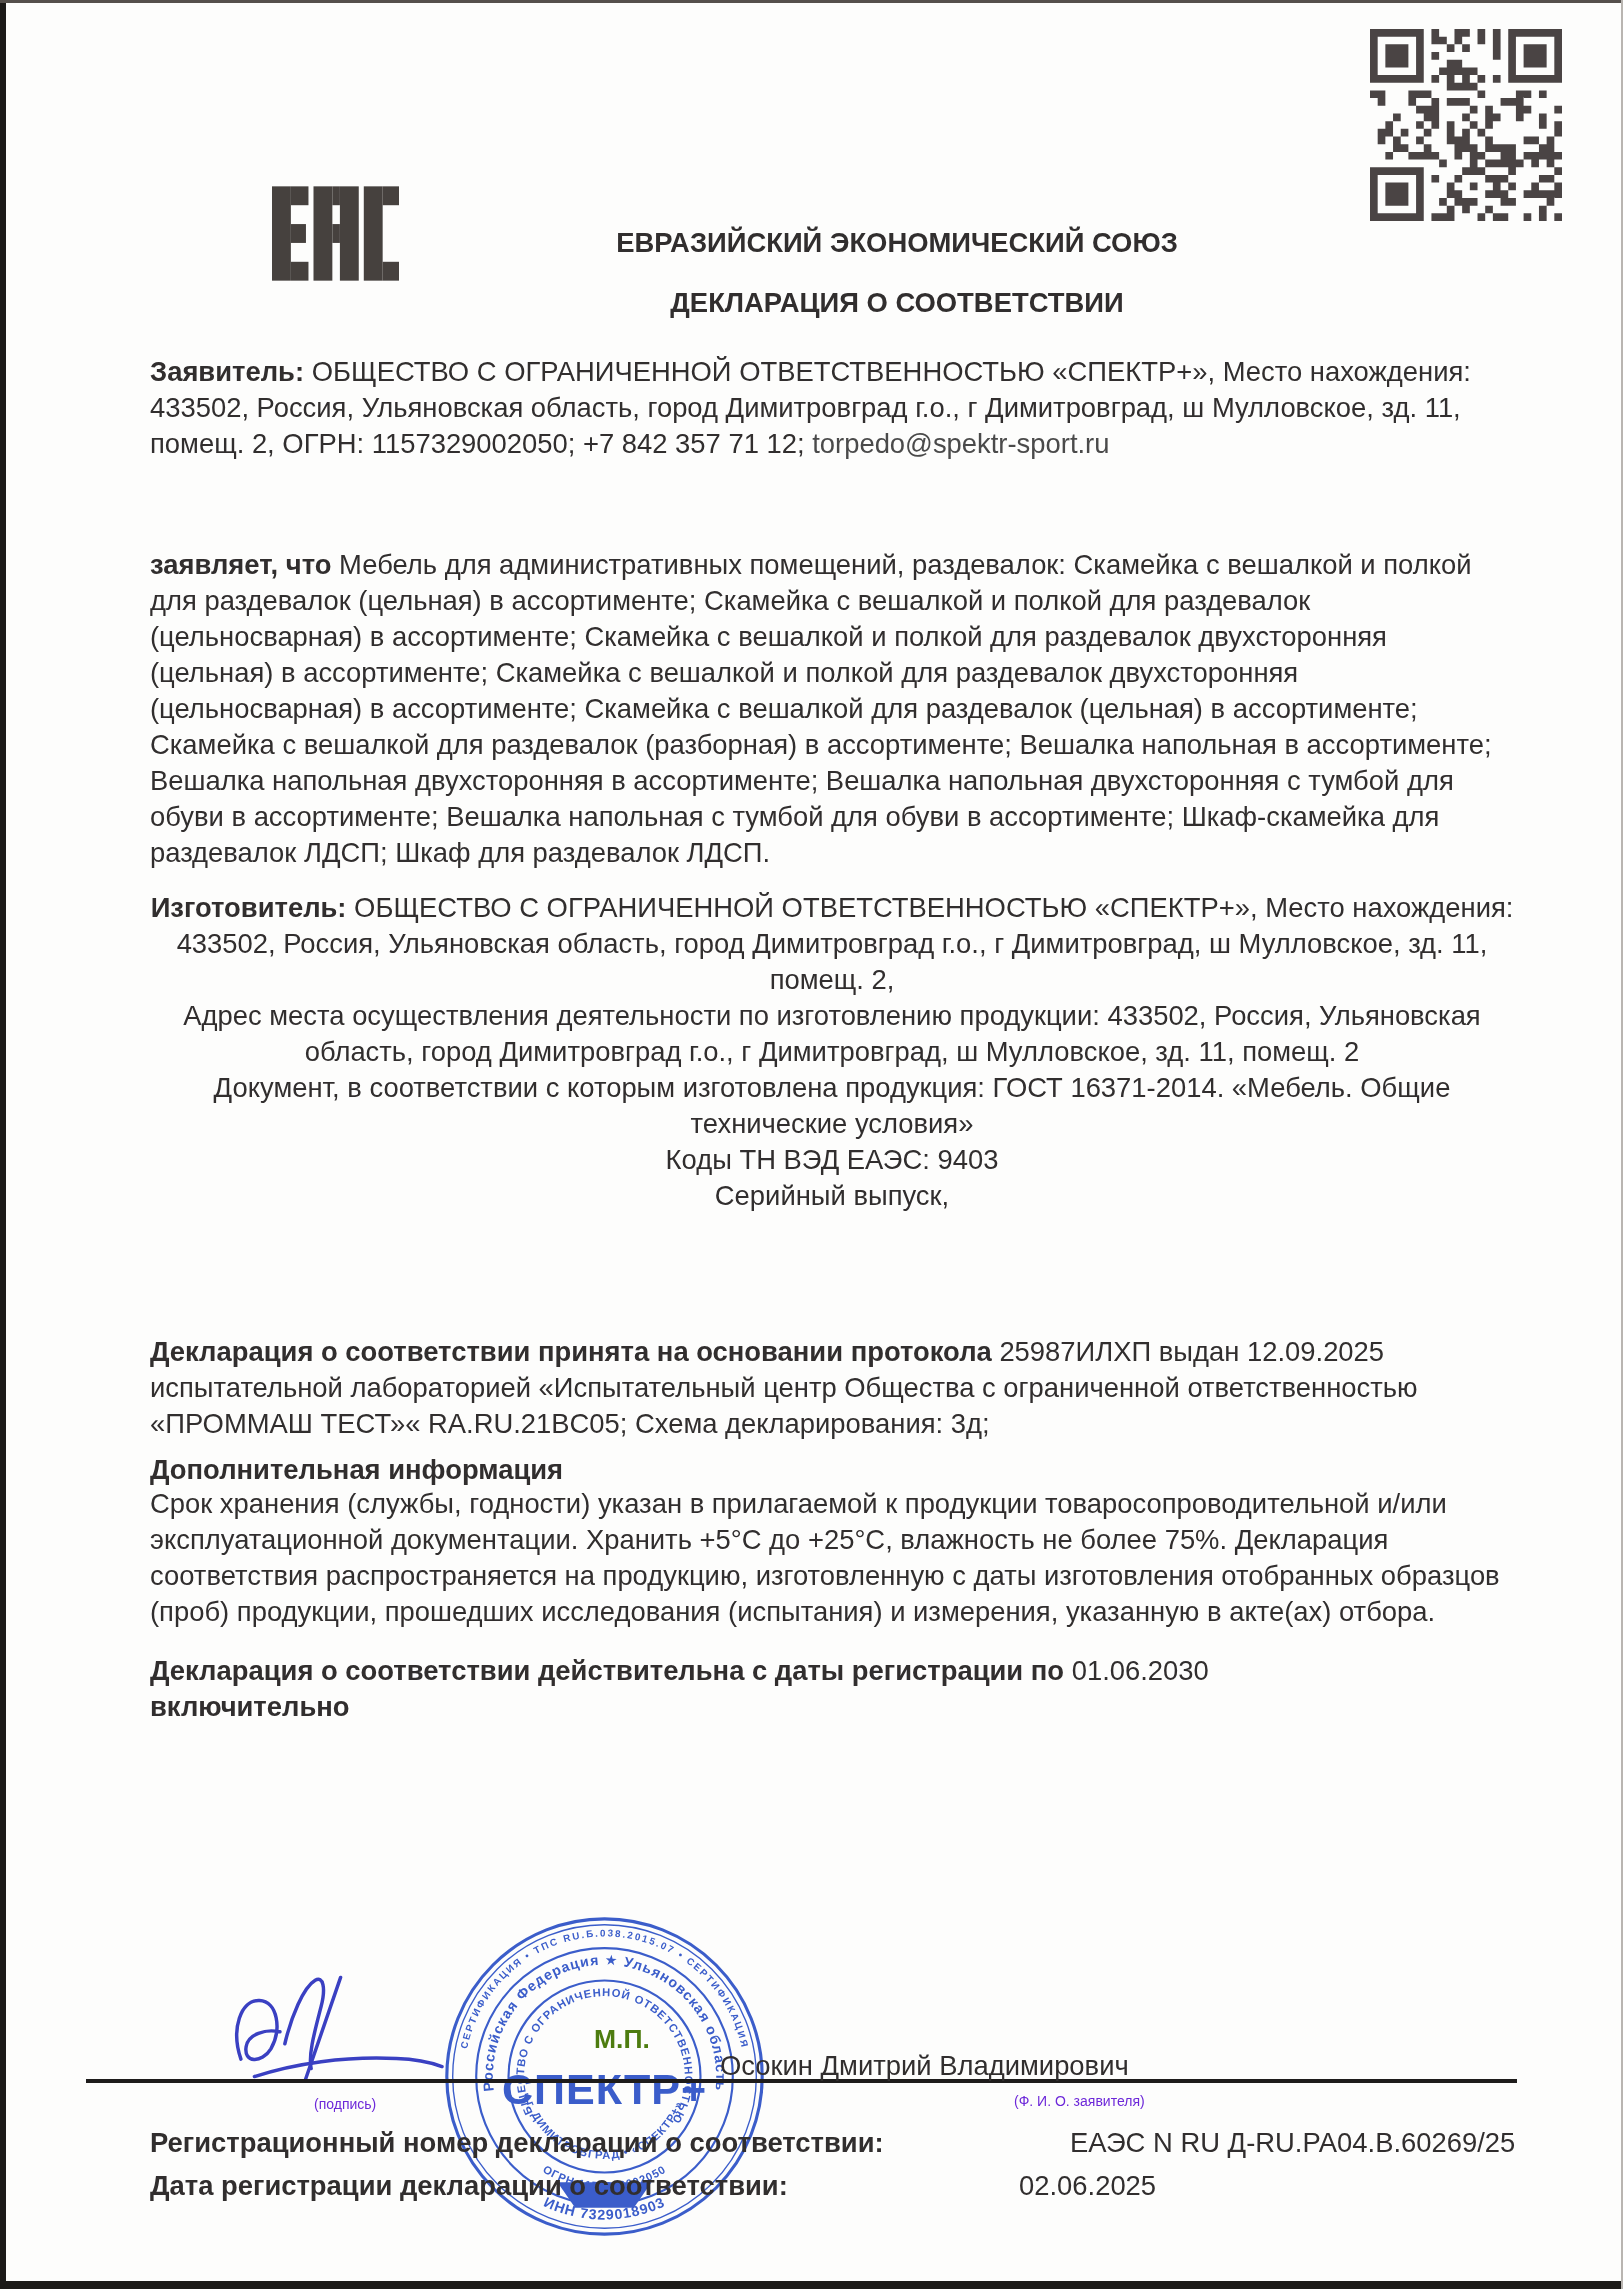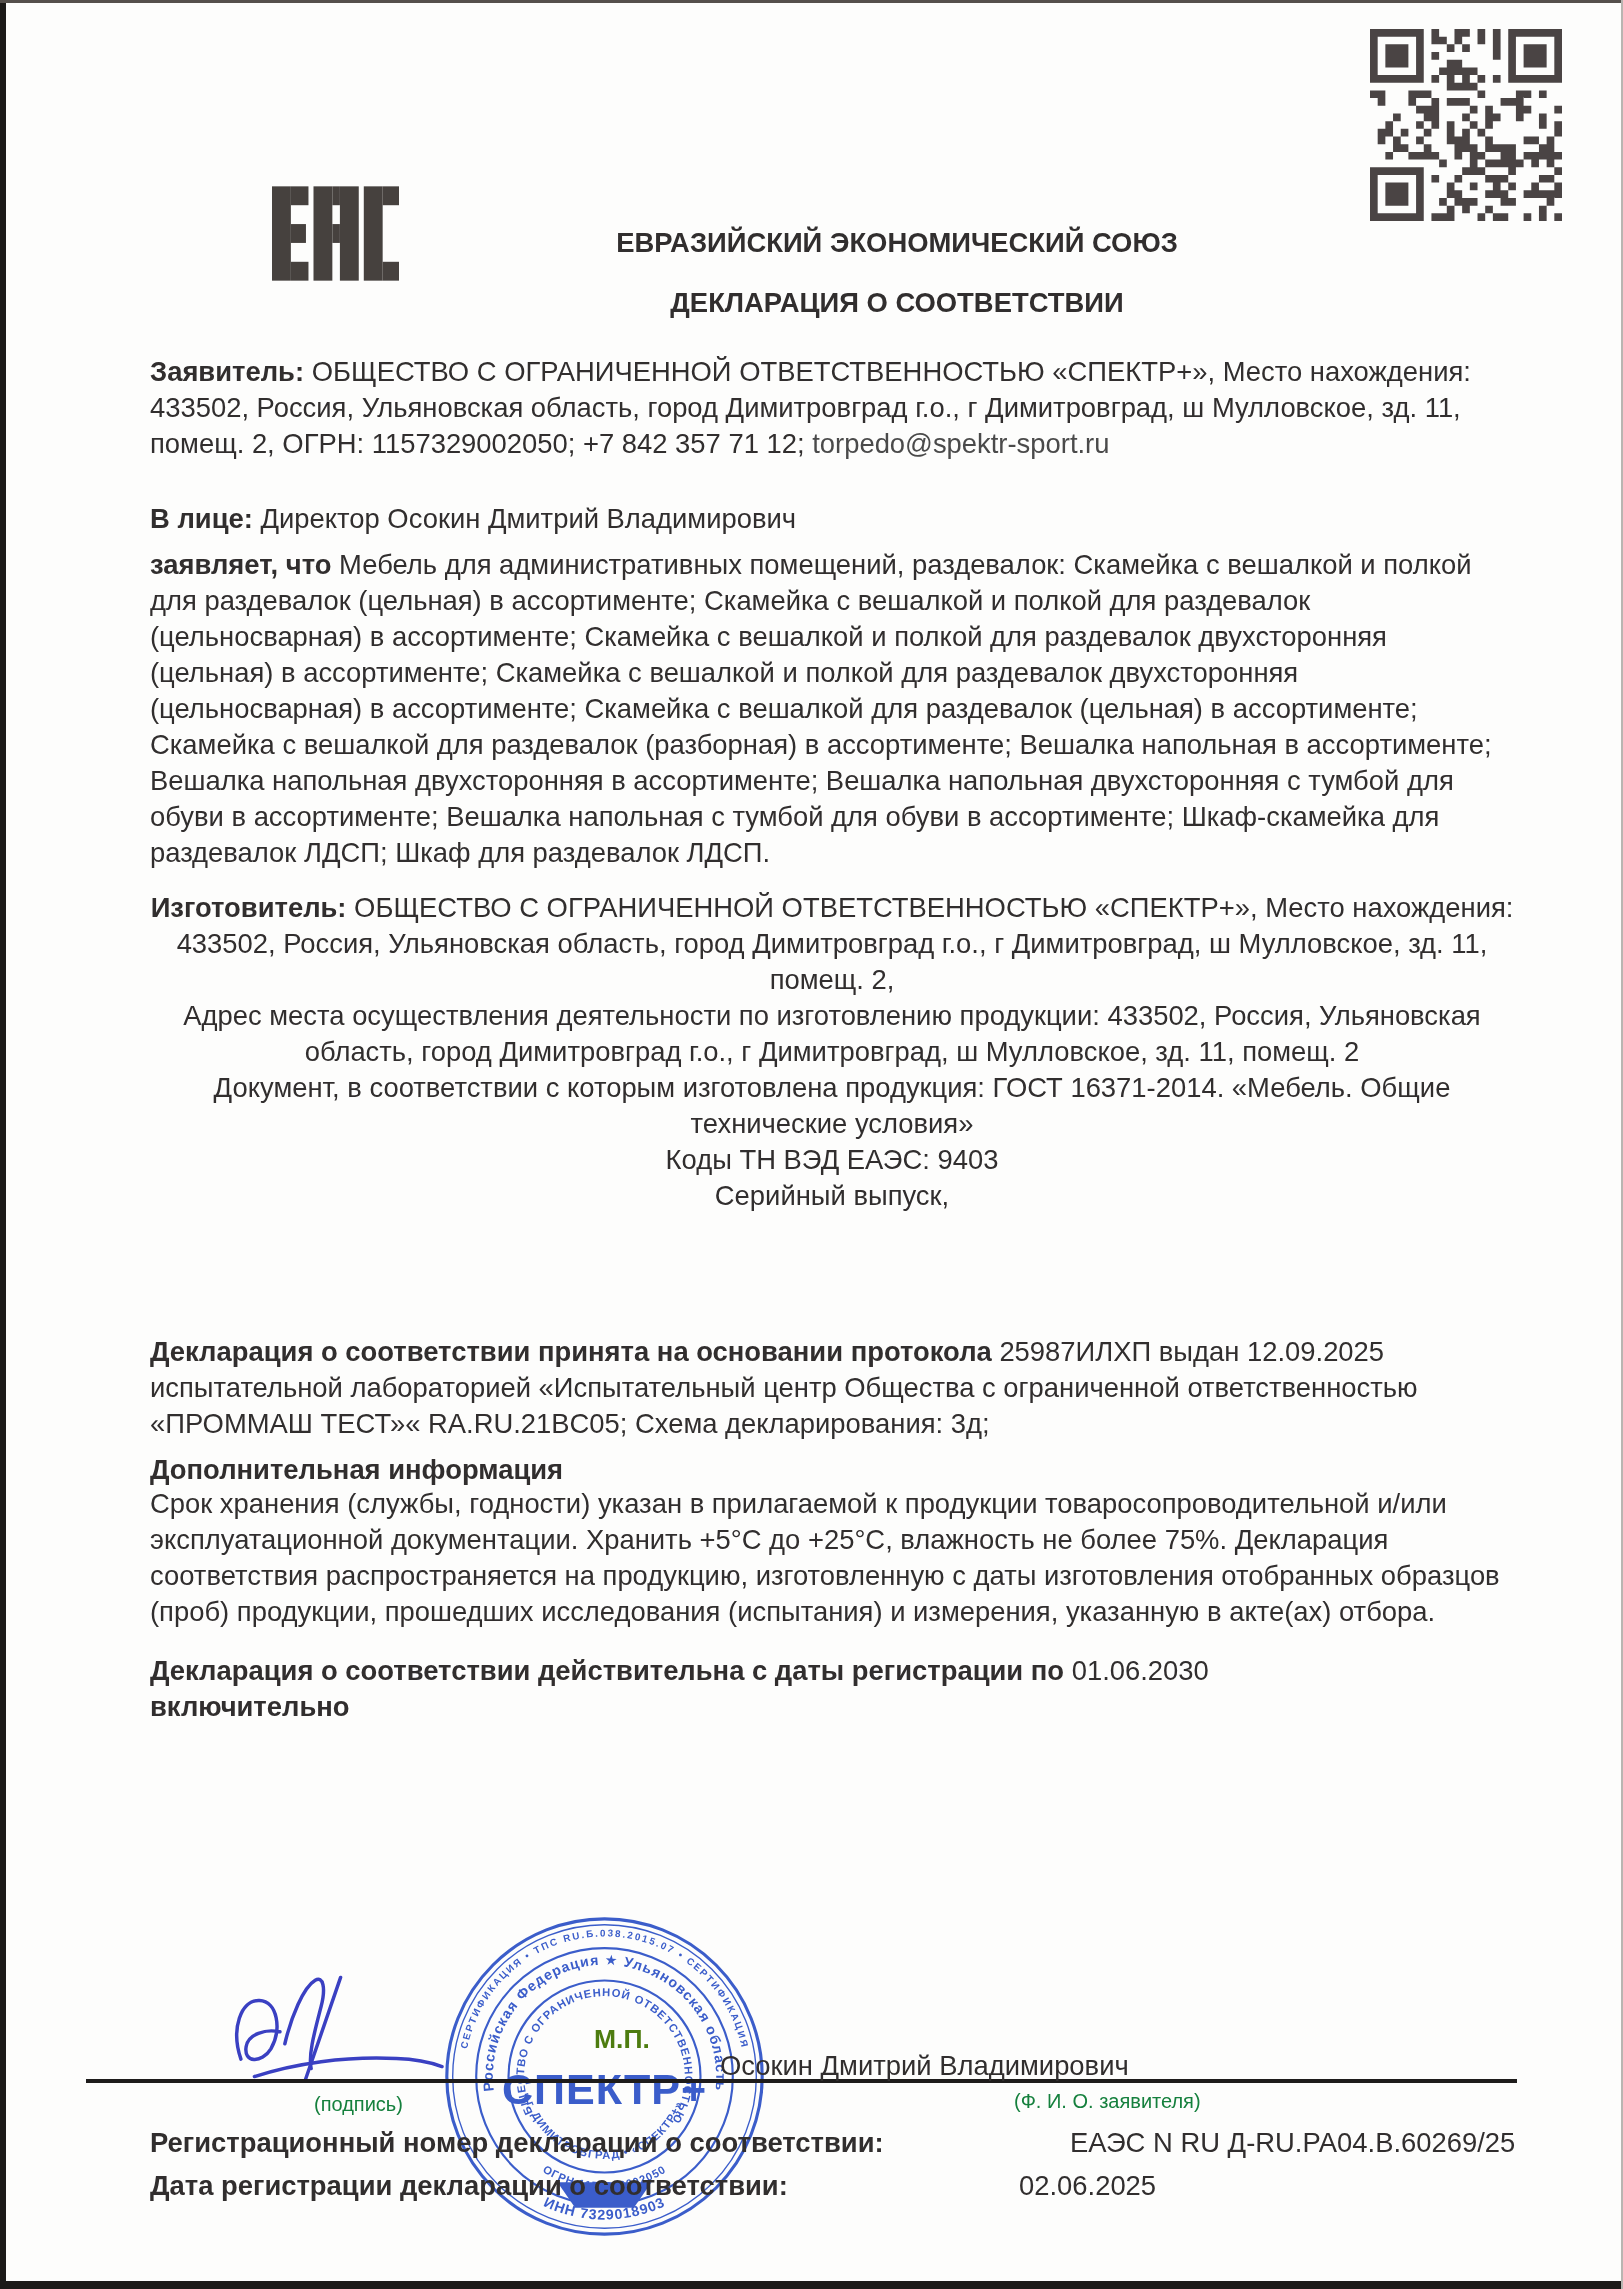--- a/index.html
+++ b/index.html
@@ -14,21 +14,21 @@
   .edge.left{left:0;top:0;width:5.9px;height:2290px;}
   .edge.top{left:0;top:0;width:1623px;height:2.9px;background:#55504c;}
   .edge.bottom{left:0;top:2281px;width:1623px;height:8.8px;}
   .edge.right{left:1621px;top:0;width:2px;height:2290px;background:#b9b5b1;}
 
   .abs{position:absolute;}
   .b{font-weight:bold;}
   .para{left:150px;width:1364px;}
   .title-wrap{left:412px;width:970px;text-align:center;font-weight:bold;}
   .email{color:#4a4a4a;}
-  .caption{font-size:20px;line-height:25.5px;color:#15803d;}
+  .caption{font-size:14px;line-height:25.5px;color:#6d28d9;}
   .sig-line{left:86px;top:2079px;width:1431px;height:3.9px;background:#1e1c1b;}
   .valwrap{width:1225px;}
 
   .qr{position:absolute;left:1370px;top:29px;}
   .eac{position:absolute;left:272px;top:186px;}
   .eac rect{fill:#46413e;}
 
   .stamp{position:absolute;left:438px;top:1910px;opacity:.92;}
   .stamp .ring{fill:none;stroke:#2b50c6;}
   .stamp text{fill:#2b50c6;}
@@ -71,23 +71,20 @@
     <rect x="176" y="120" width="26" height="30"></rect>
   </svg>
 
   <div class="abs title-wrap" style="top:225px;">ЕВРАЗИЙСКИЙ ЭКОНОМИЧЕСКИЙ СОЮЗ</div>
   <div class="abs title-wrap" style="top:285px;">ДЕКЛАРАЦИЯ О СООТВЕТСТВИИ</div>
 
   <div class="abs para" style="top:354px;">
     <span class="b">Заявитель:</span><span> ОБЩЕСТВО С ОГРАНИЧЕННОЙ ОТВЕТСТВЕННОСТЬЮ «СПЕКТР+», Место нахождения: 433502, Россия, Ульяновская область, город Димитровград г.о., г Димитровград, ш Мулловское, зд. 11, помещ. 2, ОГРН: 1157329002050; +7 842 357 71 12; </span><span class="email">torpedo@spektr-sport.ru</span>
   </div>
 
-  <div class="abs para" style="top:501px;">
-    <span class="b">В лице:</span><span> Директор Осокин Дмитрий Владимирович</span>
-  </div>
 
   <div class="abs para" style="top:547px;">
     <span class="b">заявляет, что</span><span> Мебель для административных помещений, раздевалок: Скамейка с вешалкой и полкой для раздевалок (цельная) в ассортименте; Скамейка с вешалкой и полкой для раздевалок (цельносварная) в ассортименте; Скамейка с вешалкой и полкой для раздевалок двухсторонняя (цельная) в ассортименте; Скамейка с вешалкой и полкой для раздевалок двухсторонняя (цельносварная) в ассортименте; Скамейка с вешалкой для раздевалок (цельная) в ассортименте; Скамейка с вешалкой для раздевалок (разборная) в ассортименте; Вешалка напольная в ассортименте; Вешалка напольная двухсторонняя в ассортименте; Вешалка напольная двухсторонняя с тумбой для обуви в ассортименте; Вешалка напольная с тумбой для обуви в ассортименте; Шкаф-скамейка для раздевалок ЛДСП; Шкаф для раздевалок ЛДСП.</span>
   </div>
 
   <div class="abs para" style="top:890px;text-align:center;">
     <div><span class="b">Изготовитель:</span><span> ОБЩЕСТВО С ОГРАНИЧЕННОЙ ОТВЕТСТВЕННОСТЬЮ «СПЕКТР+», Место нахождения: 433502, Россия, Ульяновская область, город Димитровград г.о., г Димитровград, ш Мулловское, зд. 11, помещ. 2,</span></div>
     <div>Адрес места осуществления деятельности по изготовлению продукции: 433502, Россия, Ульяновская область, город Димитровград г.о., г Димитровград, ш Мулловское, зд. 11, помещ. 2</div>
     <div>Документ, в соответствии с которым изготовлена продукция: ГОСТ 16371-2014. «Мебель. Общие технические условия»</div>
     <div>Коды ТН ВЭД ЕАЭС: 9403</div>

